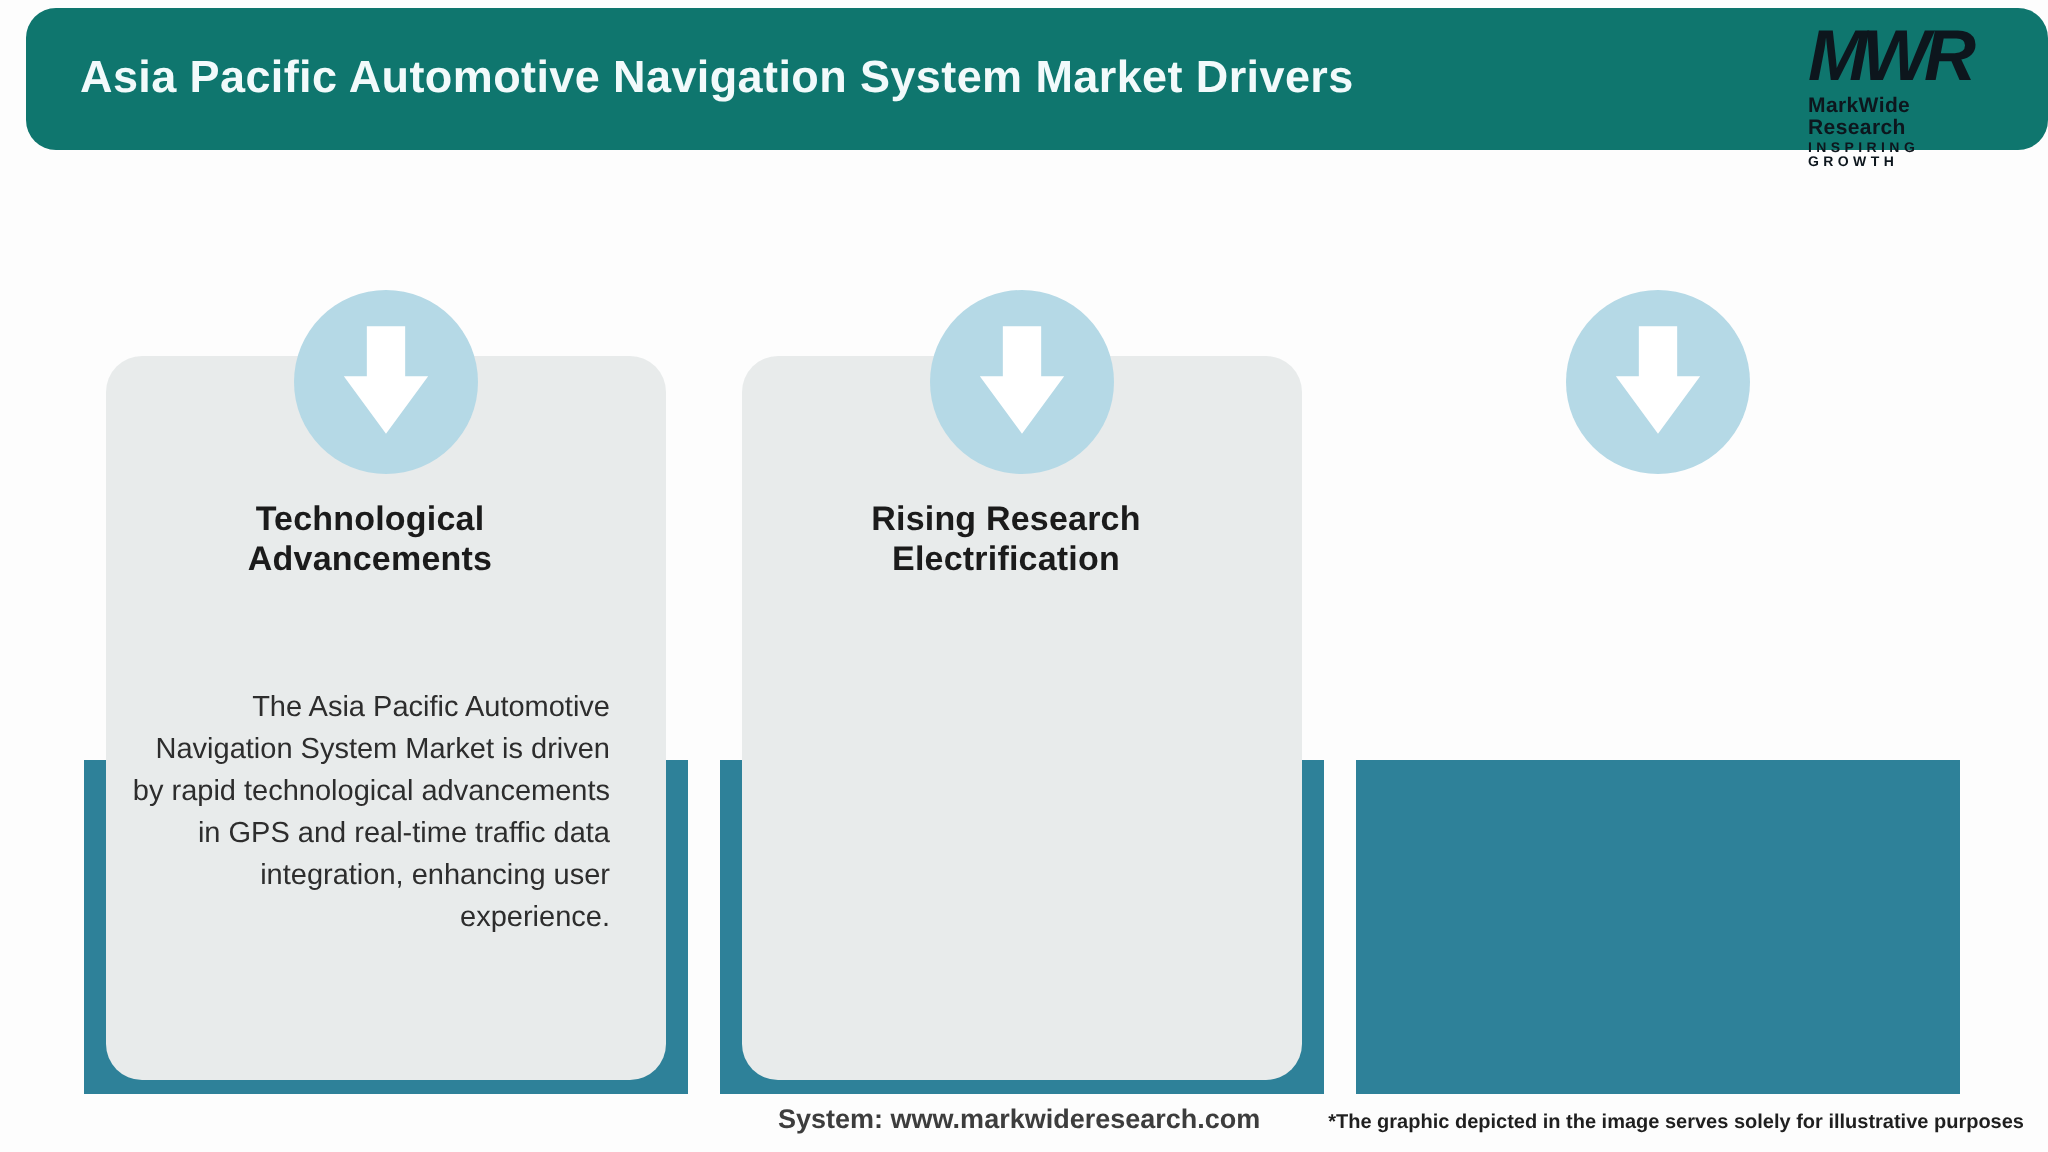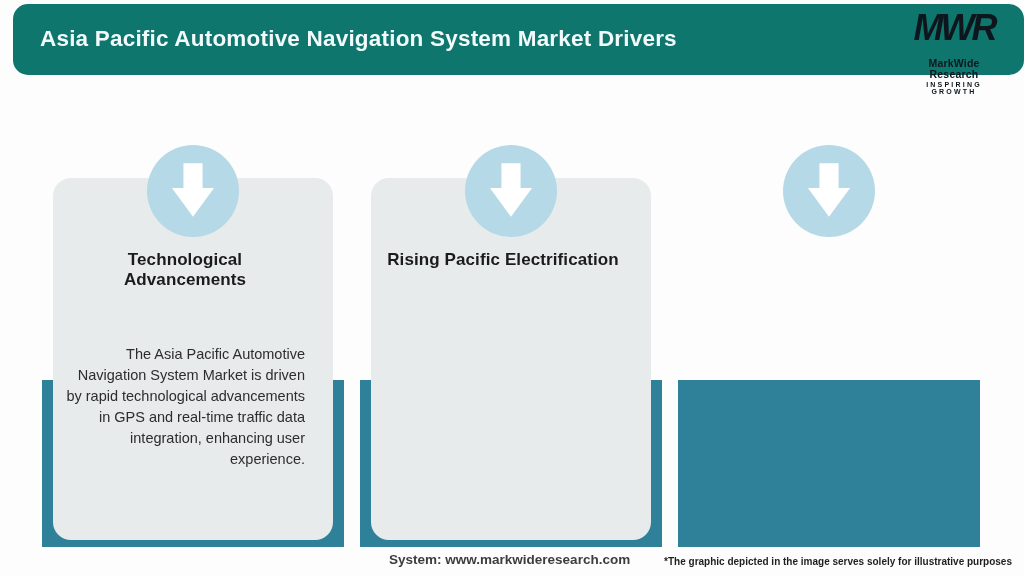--- a/index.html
+++ b/index.html
@@ -23,34 +23,33 @@
     left: 27px; top: 22px;
     font-size: 22.5px;
     font-weight: 700;
     color: #f2fafb;
     letter-spacing: 0.2px;
   }
   .logo {
     position: absolute;
     right: 20px; top: 6px;
     width: 100px;
-    text-align: center;
     color: #0d161d;
     line-height: 1;
   }
   .logo-monogram {
     font-size: 36px;
     font-weight: 700;
     font-style: italic;
     letter-spacing: -3px;
     display: block;
   }
   .logo-name {
     display: block;
-    margin-top: 12px;
+    margin-top: 2px;
     font-size: 10.5px;
     font-weight: 700;
     letter-spacing: 0.2px;
   }
   .logo-tagline {
     display: block;
     margin-top: 2px;
     font-size: 7px;
     font-weight: 700;
     letter-spacing: 2.2px;
@@ -145,21 +144,21 @@
   <div class="circle">
     <svg width="46" height="58" viewBox="0 0 48 60">
       <path d="M14 2 L34 2 L34 28 L46 28 L24 58 L2 28 L14 28 Z" fill="#ffffff"></path>
     </svg>
   </div>
 </div>
 
 <div class="column c2">
   <div class="pillar"></div>
   <div class="card">
-    <div class="card-title">Rising Pacific Electrification</div>
+    <div class="card-title">Rising Research Electrification</div>
   </div>
   <div class="circle">
     <svg width="46" height="58" viewBox="0 0 48 60">
       <path d="M14 2 L34 2 L34 28 L46 28 L24 58 L2 28 L14 28 Z" fill="#ffffff"></path>
     </svg>
   </div>
 </div>
 
 <div class="column c3">
   <div class="pillar"></div>

